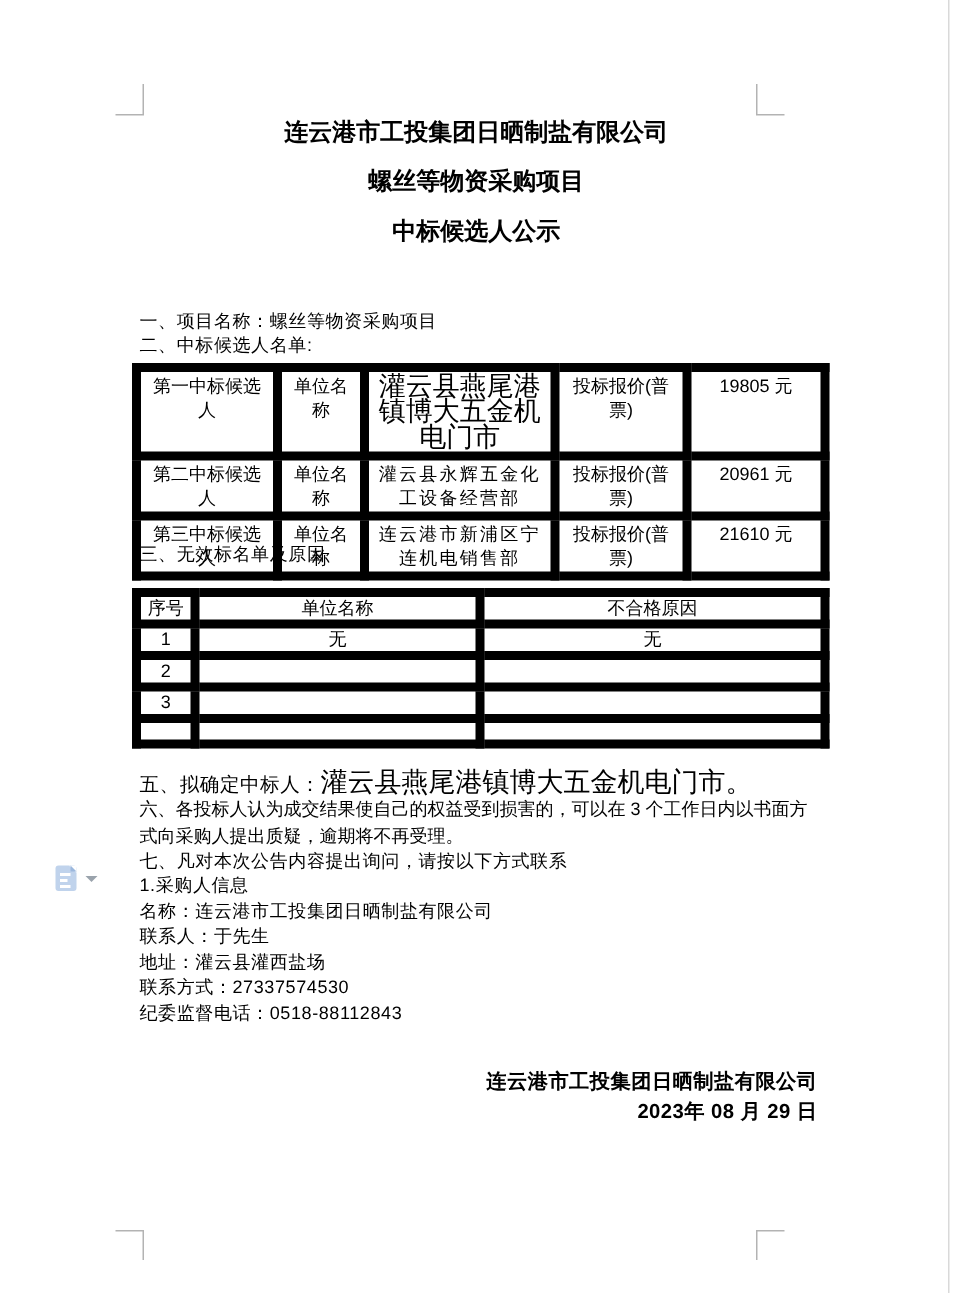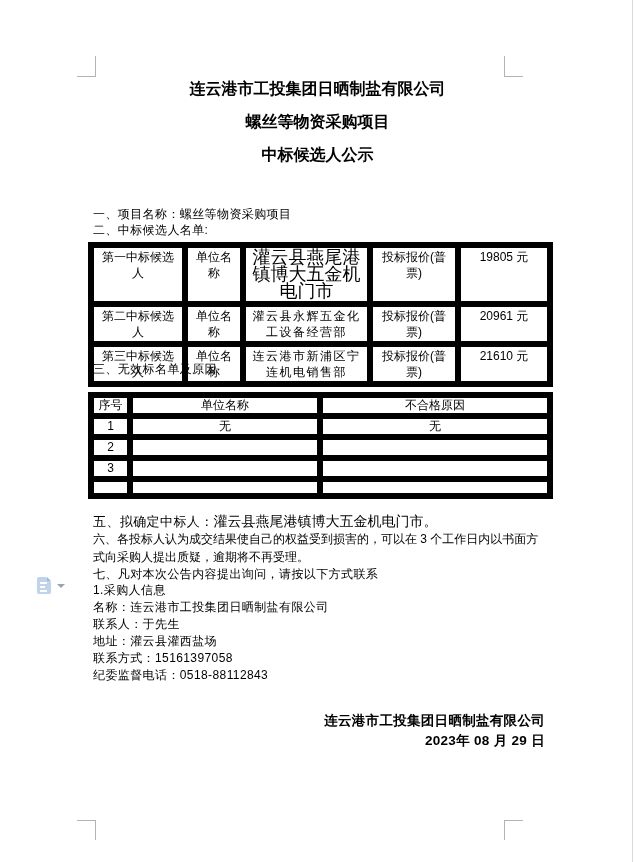--- a/index.html
+++ b/index.html
@@ -28,21 +28,21 @@
   td, th { border:6px solid #000000; vertical-align:top; padding:1px 4px; font-size:12px; line-height:16px; text-align:center; font-weight:normal; overflow:hidden; }
   #candidates-table { top:242px; width:459px; }
   #candidates-table td { height:34px; }
   #invalid-table { top:392px; width:459px; }
   #invalid-table td, #invalid-table th { height:17px; line-height:15px; padding:0 4px; }
   .large { font-size:18px; letter-spacing:0; line-height:17px; }
   .spaced { letter-spacing:1.5px; }
 
   
   .s5-label { font-size:13px; letter-spacing:0.4px; }
-  .s5-winner { font-size:14px; letter-spacing:0; }
+  .s5-winner { font-size:18px; letter-spacing:0; }
 
   
   .contact-block { position:absolute; left:93px; top:582px; }
   .contact-line { font-size:12px; line-height:17px; letter-spacing:0.4px; white-space:nowrap; }
 
   
   .signature-block { position:absolute; left:93px; top:711px; width:452px; text-align:right; font-weight:bold; }
   .signature-line { font-size:13.5px; line-height:20px; letter-spacing:0.3px; }
 
   
@@ -153,21 +153,21 @@
   <span class="s5-label">五、拟确定中标人：</span><span class="s5-winner">灌云县燕尾港镇博大五金机电门市。</span>
 </div>
 <div class="wrapline" style="top:531px;">六、各投标人认为成交结果使自己的权益受到损害的，可以在 3 个工作日内以书面方式向采购人提出质疑，逾期将不再受理。</div>
 <div class="bodyline" style="top:566px;">七、凡对本次公告内容提出询问，请按以下方式联系</div>
 
 <div class="contact-block">
   <div class="contact-line">1.采购人信息</div>
   <div class="contact-line">名称：连云港市工投集团日晒制盐有限公司</div>
   <div class="contact-line">联系人：于先生</div>
   <div class="contact-line">地址：灌云县灌西盐场</div>
-  <div class="contact-line">联系方式：15161397058</div>
+  <div class="contact-line">联系方式：27337574530</div>
   <div class="contact-line">纪委监督电话：0518-88112843</div>
 </div>
 
 <div class="signature-block">
   <div class="signature-line">连云港市工投集团日晒制盐有限公司</div>
   <div class="signature-line">2023年 08 月 29 日</div>
 </div>
 
 <div class="paste-icon">
   <span class="fold"></span>

